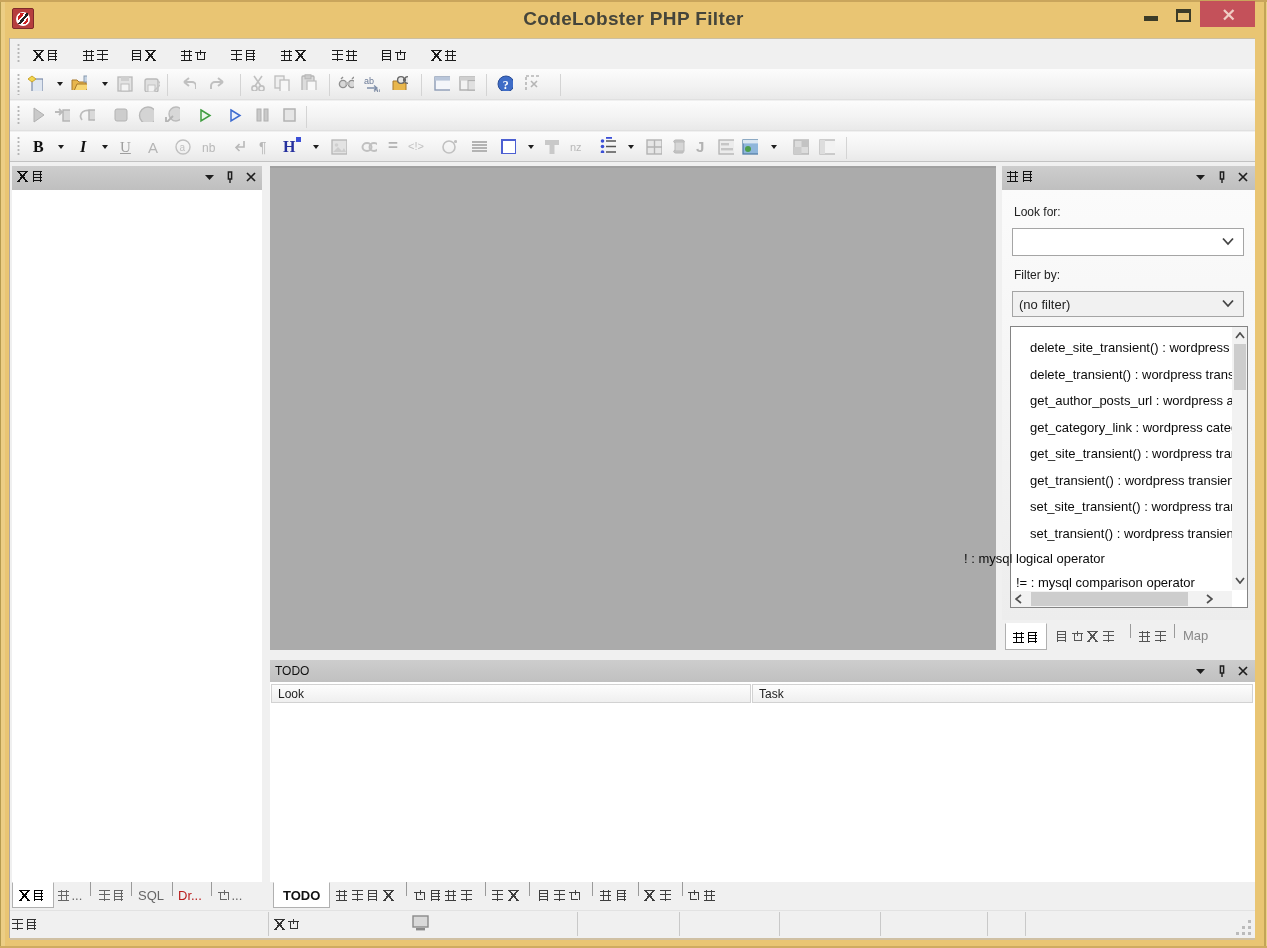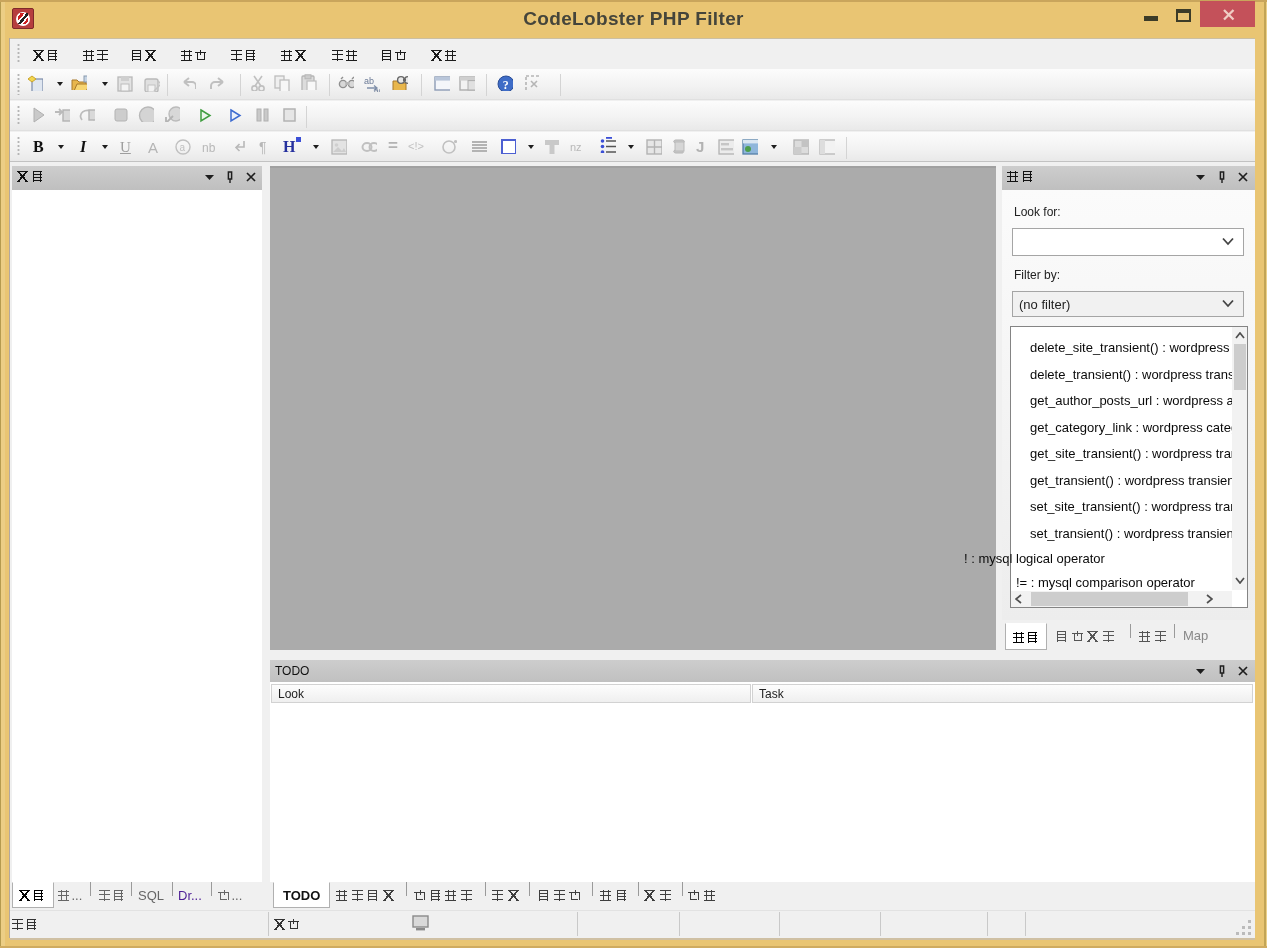--- a/index.html
+++ b/index.html
@@ -323,21 +323,21 @@
       </svg>
 </div>
 <div class="abs" style="left:12px;top:190px;width:250px;height:692px;background:#fff"></div>
 <div class="abs atab" style="left:12px;top:882px;width:42px;height:26px;padding:5px 0 0 6px;color:#000"><i class="z z4"></i><i class="z z2"></i></div>
 <div class="abs" style="top:888px;left:58px;font-size:13px;color:#666"><i class="z z3"></i>...</div>
 <div class="tabsep" style="left:90px;top:882px"></div>
 <div class="abs" style="top:888px;left:99px;font-size:13px;color:#666"><i class="z z1"></i><i class="z z2"></i></div>
 <div class="tabsep" style="left:131px;top:882px"></div>
 <div class="abs" style="top:888px;left:138px;font-size:13px;color:#666">SQL</div>
 <div class="tabsep" style="left:172px;top:882px"></div>
-<div class="abs" style="top:888px;left:178px;font-size:13px;color:#4c1d95">Dr...</div>
+<div class="abs" style="top:888px;left:178px;font-size:13px;color:#b91c1c">Dr...</div>
 <div class="tabsep" style="left:211px;top:882px"></div>
 <div class="abs" style="top:888px;left:218px;font-size:13px;color:#666"><i class="z z5"></i>...</div>
 </div>
 <div id="editor" class="abs" style="left:270px;top:166px;width:726px;height:484px;background:#ababab;border-top:2px solid #a0a0a0"></div>
 <div id="rightpanel">
 <div class="abs phead" style="left:1002px;top:166px;width:253px">
   <span class="ptitle"><i class="z z3"></i><i class="z z2"></i></span>
   <svg class="abs" style="left:194px;top:9px" width="9" height="5">
         <path d="M0 0 H9 L4.5 5 Z" fill="#1e1e1e"></path>
       </svg>

